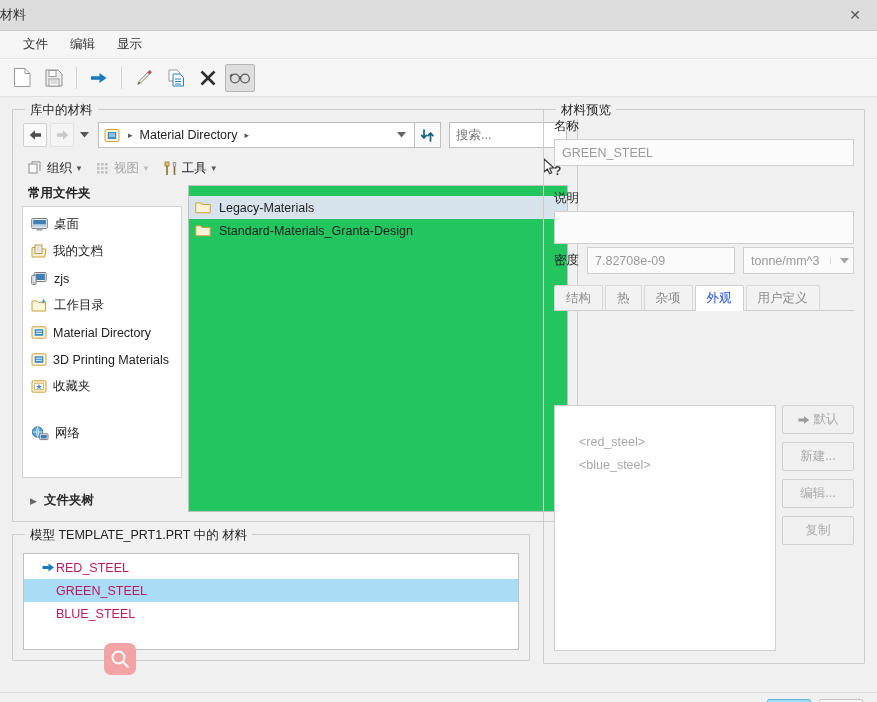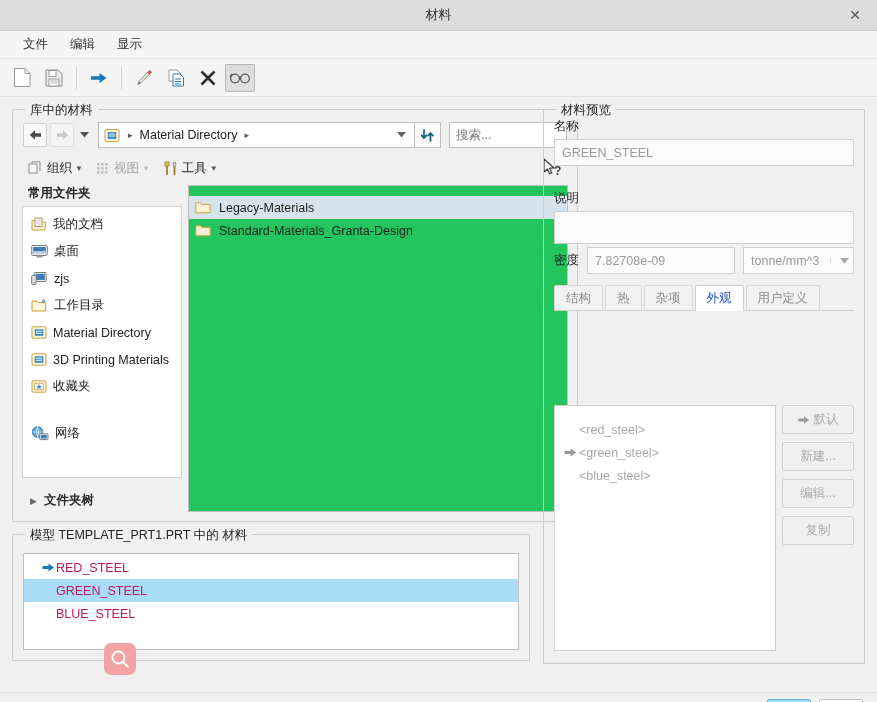--- a/index.html
+++ b/index.html
@@ -10,21 +10,21 @@
     font-size: 12.5px;
     color: #2b2b2b;
     background: #f0f0f0;
     overflow: hidden;
     position: relative;
   }
 
   
   .titlebar {
     height: 31px; background: #dcdcdc;
-    display: flex; align-items: center; justify-content: center;
+    display: flex; align-items: center; justify-content: flex-start;
     position: relative; border-bottom: 1px solid #c8c8c8; font-family: Liberation Serif, serif;
   }
   .titlebar .ttl { font-size: 13px; color: #333; }
   .titlebar .close {
     position: absolute; right: 0; top: 0; width: 44px; height: 30px;
     display: flex; align-items: center; justify-content: center;
     font-size: 14px; color: #555; cursor: pointer;
   }
 
   
@@ -131,21 +131,21 @@
   .tabs { display:flex; align-items:flex-end; height:26px; border-bottom:1px solid #cfcfcf; }
   .tab {
     padding:4px 11px 4px; font-size:12.5px; color:#8a8a8a; background:#f2f2f2;
     border:1px solid #d8d8d8; border-bottom:none; margin-right:2px; cursor:pointer;
     border-radius:2px 2px 0 0; line-height:16px;
   }
   .tab.active { background:#fff; color:#1d4ed8; border-color:#cfcfcf; position:relative; top:1px; padding-bottom:5px; }
 
   .applist {
     border:1px solid #d0d0d0; background:#fff; position:absolute;
-    left:10px; right:88px; top:295px; bottom:12px; padding-top:12px; overflow:hidden;
+    left:10px; right:88px; top:295px; bottom:12px; padding-top:24px; overflow:hidden;
   }
   .arow { display:flex; align-items:center; height:23px; padding-left:6px; font-size:12.5px; color:#a8a8a8; cursor:pointer; }
   .arow .mark { width:18px; display:flex; align-items:center; justify-content:center; }
   .sidebtns { position:absolute; right:10px; top:295px; width:72px; }
   .sbtn {
     height:29px; border:1px solid #d0d0d0; background:#f0f0f0; color:#a9a9a9;
     display:flex; align-items:center; justify-content:center; gap:4px;
     font-size:12.5px; margin-bottom:8px; cursor:default; border-radius:2px;
   }
 
@@ -345,41 +345,41 @@
         </svg>
       </div>
     </div>
 
     <div class="placespane">
       <div class="placestitle">常用文件夹</div>
       <div class="placeslist">
 
         <div class="place">
           <span>
+            <svg width="17" height="15" viewBox="0 0 17 15">
+              <rect x="0.7" y="1.5" width="15.6" height="10" rx="1" fill="#e9eef3" stroke="#7d7d7d" stroke-width="1"></rect>
+              <rect x="2.2" y="3" width="12.6" height="7" fill="#3f7fb5"></rect>
+              <rect x="2.2" y="7.2" width="12.6" height="2.8" fill="#bfd3e4"></rect>
+              <rect x="5.5" y="11.6" width="6" height="2" fill="#9aa2a9"></rect>
+            </svg>
+          </span>
+          <span class="lbl">桌面</span>
+        </div>
+
+        <div class="place">
+          <span>
             <svg width="16" height="15" viewBox="0 0 16 15">
               <path d="M1 3.5 L6.5 3.5 L8 5 L15 5 L13.8 13 L1 13 Z" fill="#fbf0d2" stroke="#c7a13f" stroke-width="1"></path>
               <rect x="4" y="1" width="7" height="8.5" fill="#fff" stroke="#b0893a" stroke-width="0.9"></rect>
               <line x1="5.2" y1="3" x2="9.8" y2="3" stroke="#b9b9b9" stroke-width="0.8"></line>
               <line x1="5.2" y1="5" x2="9.8" y2="5" stroke="#b9b9b9" stroke-width="0.8"></line>
               <line x1="5.2" y1="7" x2="9.8" y2="7" stroke="#b9b9b9" stroke-width="0.8"></line>
             </svg>
           </span>
           <span class="lbl">我的文档</span>
-        </div>
-
-        <div class="place">
-          <span>
-            <svg width="17" height="15" viewBox="0 0 17 15">
-              <rect x="0.7" y="1.5" width="15.6" height="10" rx="1" fill="#e9eef3" stroke="#7d7d7d" stroke-width="1"></rect>
-              <rect x="2.2" y="3" width="12.6" height="7" fill="#3f7fb5"></rect>
-              <rect x="2.2" y="7.2" width="12.6" height="2.8" fill="#bfd3e4"></rect>
-              <rect x="5.5" y="11.6" width="6" height="2" fill="#9aa2a9"></rect>
-            </svg>
-          </span>
-          <span class="lbl">桌面</span>
         </div>
 
         <div class="place">
           <span>
             <svg width="17" height="15" viewBox="0 0 17 15">
               <rect x="3.2" y="1.5" width="12" height="9" rx="1" fill="#e9eef3" stroke="#7d7d7d" stroke-width="1"></rect>
               <rect x="4.6" y="2.8" width="9.2" height="6.2" fill="#3f7fb5"></rect>
               <rect x="0.7" y="4.5" width="4.4" height="9" rx="0.8" fill="#dfe5ea" stroke="#7d7d7d" stroke-width="1"></rect>
               <circle cx="2.9" cy="11.6" r="0.8" fill="#8a8a8a"></circle>
             </svg>
@@ -504,28 +504,20 @@
         <div class="tab">用户定义</div>
       </div>
     </div>
 
     <div class="applist">
       <div class="arow">
         <span class="mark"></span>
         <span>&lt;red_steel&gt;</span>
       </div>
       <div class="arow">
-        <span class="mark">
-          <svg width="13" height="11" viewBox="0 0 13 11">
-            <path d="M0.5 4 H6.5 V1.4 L12 5.5 L6.5 9.6 V7 H0.5 Z" fill="#9a9a9a"></path>
-          </svg>
-        </span>
-        <span>&lt;green_steel&gt;</span>
-      </div>
-      <div class="arow">
         <span class="mark"></span>
         <span>&lt;blue_steel&gt;</span>
       </div>
     </div>
 
     <div class="sidebtns">
       <div class="sbtn">
         <span>
           <svg width="12" height="10" viewBox="0 0 12 10">
             <path d="M0.4 3.6 H6 V1.2 L11.2 5 L6 8.8 V6.4 H0.4 Z" fill="#9a9a9a"></path>

